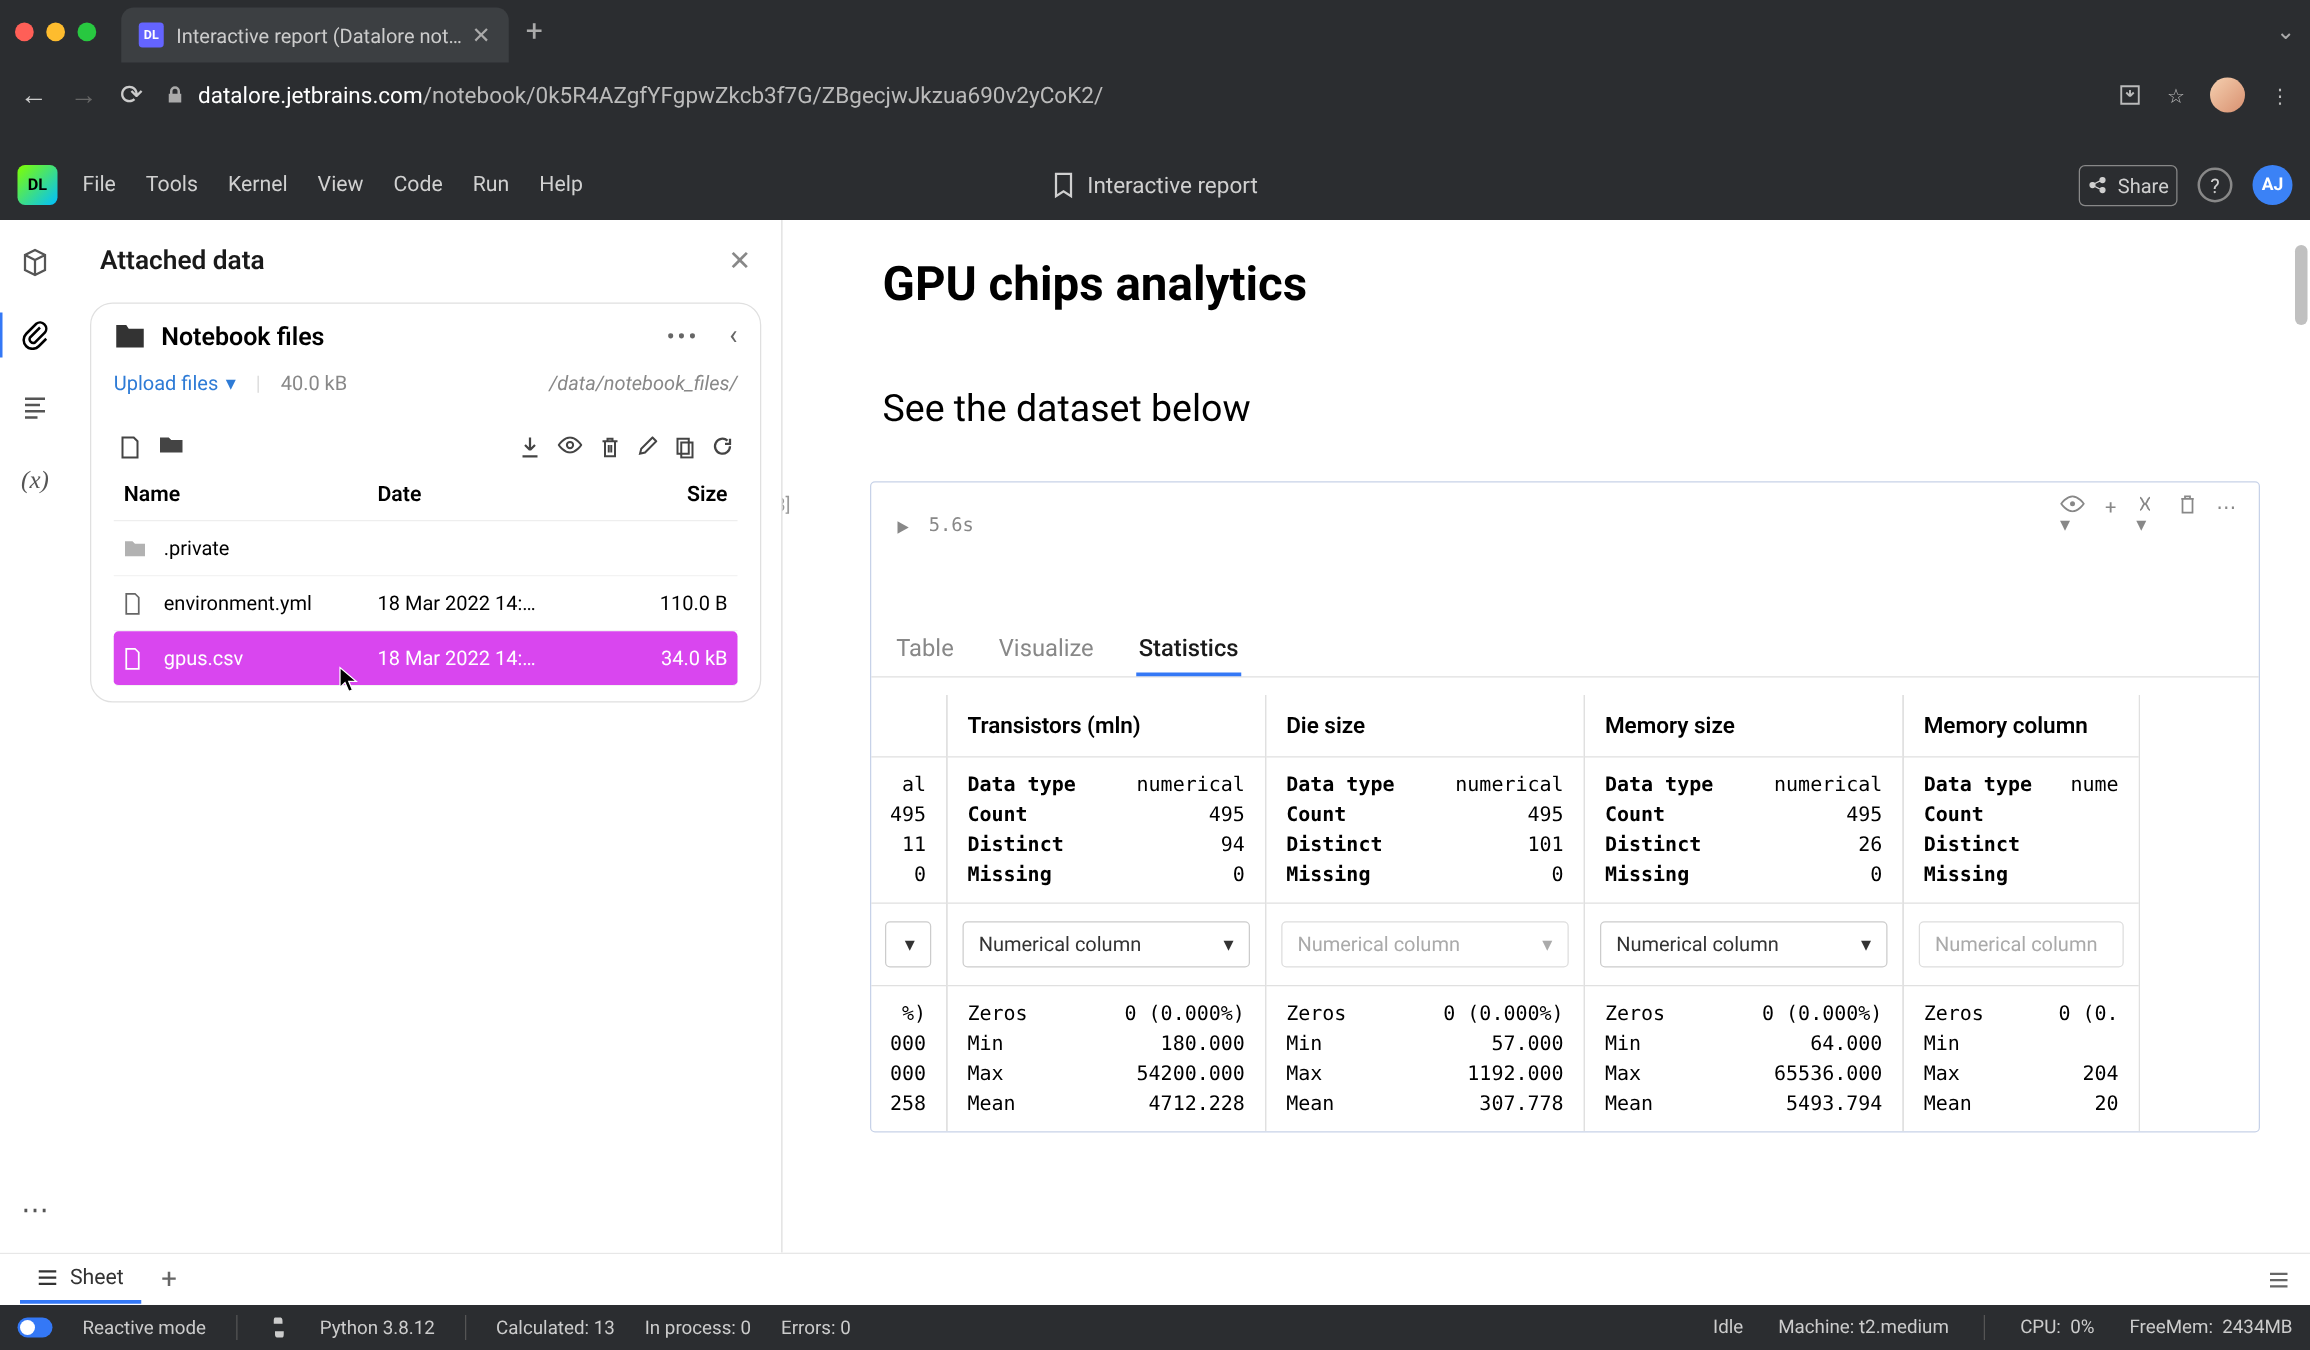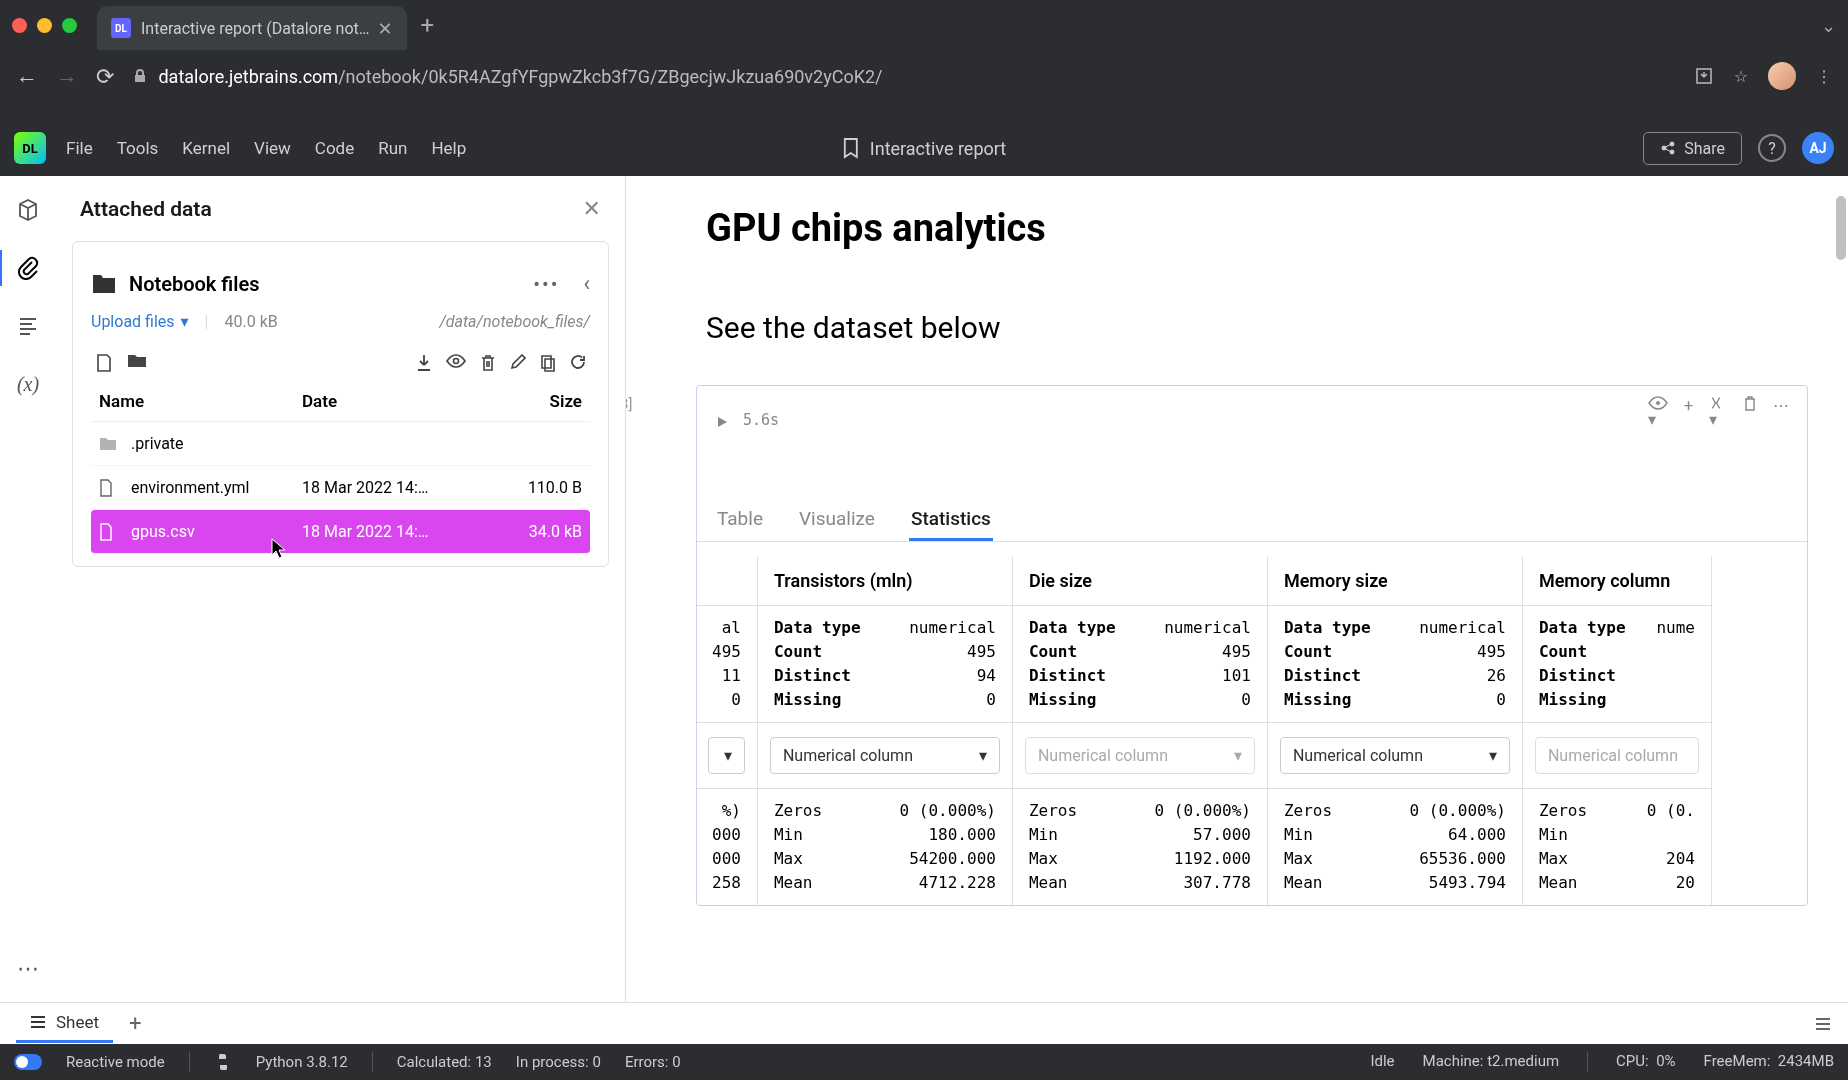--- a/index.html
+++ b/index.html
@@ -29,44 +29,44 @@
 .right-icons { display: flex; align-items: center; gap: 20px; color: #bbb; }
 .avatar-img { width: 28px; height: 28px; border-radius: 50%; background: linear-gradient(135deg,#f5d0b0,#d89070); }
 
 
 .app-header { background: #2b2d30; height: 56px; display: flex; align-items: center; padding: 0 14px; }
 .app-logo { width: 32px; height: 32px; background: linear-gradient(135deg,#7fff00,#00bfff); border-radius: 6px; display:flex;align-items:center;justify-content:center;color:#000;font-weight:bold;font-size:13px; margin-right: 20px;}
 .menu-items { display: flex; gap: 24px; }
 .menu-item { color: #d0d0d0; font-size: 17px; cursor: pointer; }
 .center-title { position: absolute; left: 50%; transform: translateX(-50%); display: flex; align-items: center; gap: 10px; color: #d0d0d0; font-size: 18px;}
 .header-right { margin-left: auto; display: flex; align-items: center; gap: 16px; }
-.share-btn { border: 1px solid #888; border-radius: 5px; padding: 6px 16px; color: #d0d0d0; font-size: 16px; display: flex; align-items:center; gap:8px; cursor:pointer;}
+.share-btn { border: 1px solid #888; border-radius: 5px; padding: 6px 6px; color: #d0d0d0; font-size: 16px; display: flex; align-items:center; gap:8px; cursor:pointer;}
 .help-circle { width: 28px; height: 28px; border: 2px solid #888; border-radius: 50%; color: #d0d0d0; display:flex;align-items:center;justify-content:center;font-size:16px;}
 .user-badge { width: 32px; height: 32px; background: #3b82f6; border-radius: 50%; color: #fff; display:flex;align-items:center;justify-content:center;font-size:14px;font-weight:700;}
 
 
 .app-body { display: flex; height: calc(1080px - 120px - 56px - 36px - 42px); background:#fff; position:relative;}
 .left-rail { width: 56px; background: #fff; border-right:none; display:flex; flex-direction:column; align-items:center; padding-top:20px; gap: 30px;}
 .rail-icon { width:28px;height:28px; color:#555; display:flex;align-items:center;justify-content:center; font-size:22px; cursor:pointer;}
 .rail-icon.active { color:#000; position:relative;}
 .rail-icon.active::before { content:''; position:absolute; left:-16px; top:-4px; height:36px; width:4px; background:#3478f6;}
 .rail-more { margin-top:auto; margin-bottom:20px;}
 
 .side-panel { width: 570px; border-right: 1px solid #ddd; display:flex; flex-direction:column; background:#fff; }
 .panel-header { padding: 20px 24px 10px; display:flex; align-items:center;}
 .panel-title { font-size: 21px; font-weight:600; color:#1a1a1a; flex:1;}
 .panel-close { color:#888; font-size:22px; cursor:pointer;}
 
-.files-card { margin: 10px 16px; border:1px solid #e0e0e0; border-radius:6px; padding:29px 18px 12px;}
+.files-card { margin: 10px 16px; border:1px solid #e0e0e0; border-radius:18px; padding:13px 18px 12px;}
 .files-card-header { display:flex; align-items:center; gap:12px; margin-bottom:16px;}
 .folder-big { font-size:24px;}
 .files-title { font-size:20px; font-weight:600; flex:1;}
 .files-more { color:#666; cursor:pointer; font-size:20px; letter-spacing:2px;}
 .files-collapse { color:#666; cursor:pointer; font-size:22px; margin-left:12px;}
-.upload-row { display:flex; align-items:center; gap:16px; font-size:16px; margin-bottom:14px;}
+.upload-row { display:flex; align-items:center; gap:16px; font-size:16px; margin-bottom:24px;}
 .upload-link { color:#2e7bd6; cursor:pointer; display:flex;align-items:center;gap:6px;}
 .upload-divider { color:#ddd;}
 .total-size { color:#888;}
 .files-path { color:#888; font-style:italic; margin-left:auto;}
 
 .file-actions { display:flex; align-items:center; padding:8px 4px; gap:14px; color:#444;}
 .fa-left { display:flex; gap:14px;}
 .fa-right { display:flex; gap:14px; margin-left:auto; font-size:18px;}
 .fa-ic { cursor:pointer;}
 

